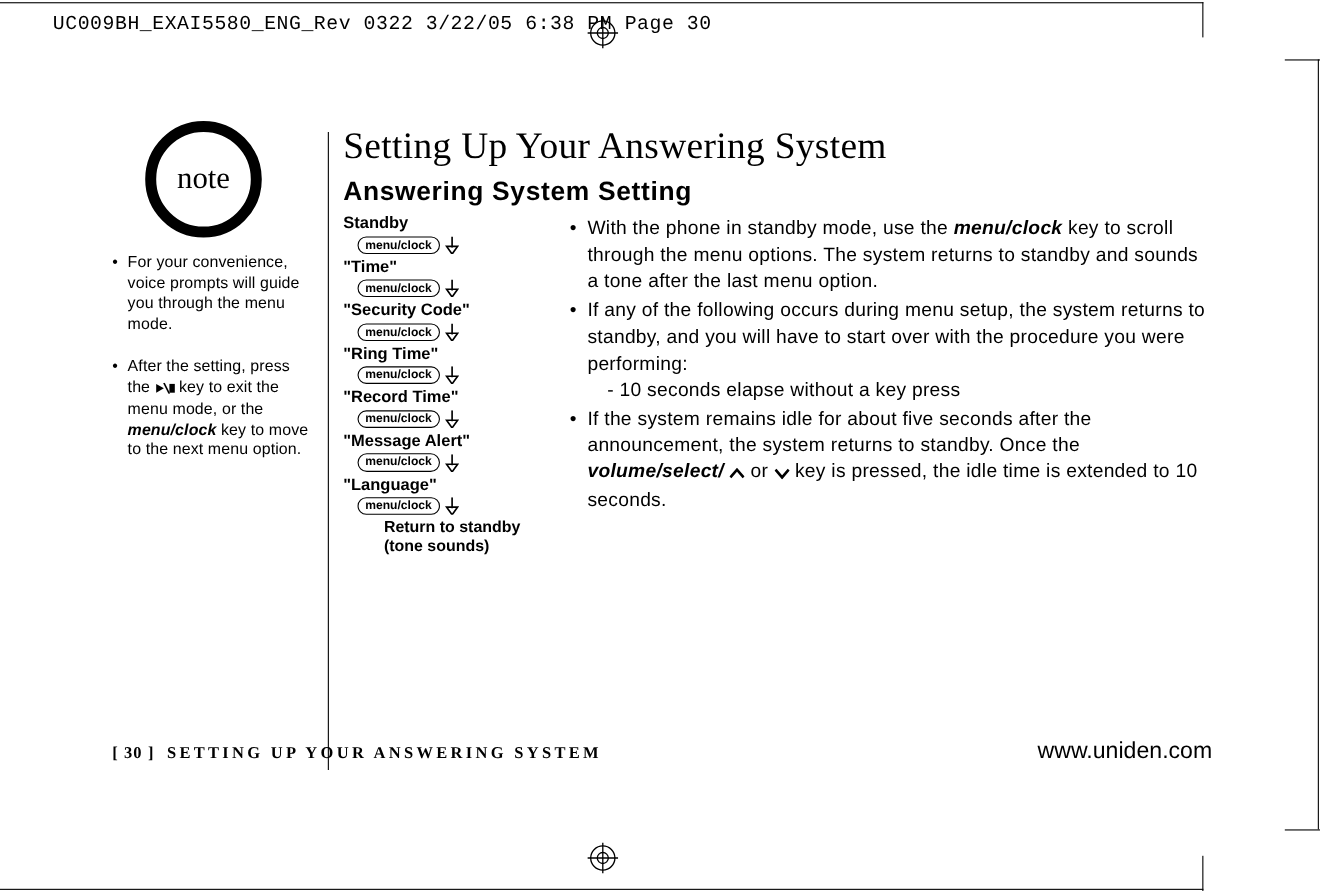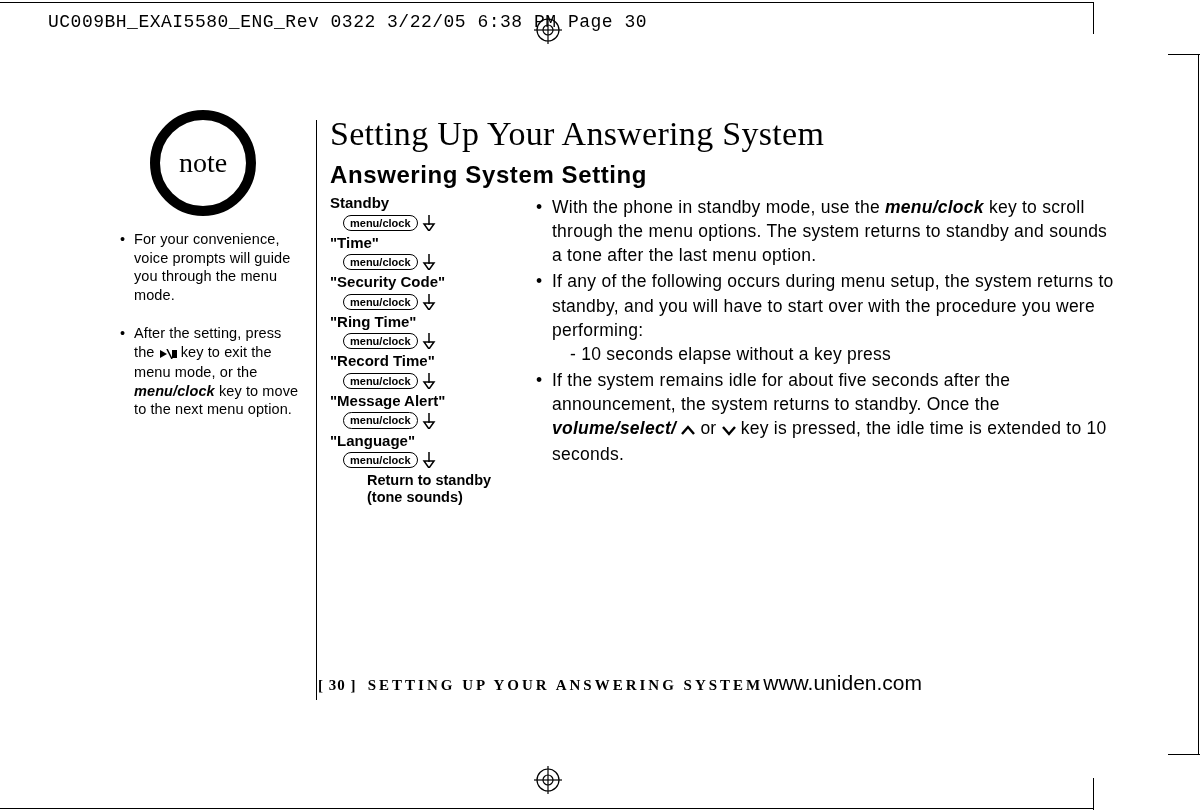--- a/index.html
+++ b/index.html
@@ -29,21 +29,21 @@
 
   
   .reg { position:absolute; width:28px; height:28px; }
   .reg circle.outer { fill:none; stroke:#000; stroke-width:1.2; }
   .reg circle.inner { fill:none; stroke:#000; stroke-width:1.2; }
   .reg line { stroke:#000; stroke-width:1.2; }
 
   
   .page {
     position:absolute;
-    left:60px; top:60px;
+    left:42px; top:60px;
     width:1100px; height:700px;
   }
 
   .note-badge {
     position:absolute;
     left:88px; top:48px;
     width:110px; height:110px;
   }
   .note-badge svg { width:100%; height:100%; display:block; }
   .note-badge .label {
@@ -158,21 +158,21 @@
   .bold-it { font-weight:700; font-style:italic; }
   .inline-icon { display:inline-block; vertical-align:-2px; }
 
   
   .footer {
     position:absolute;
     left:60px; bottom:65px;
     width:1000px;
     font-size:15px;
     display:flex;
-    justify-content:center;
+    justify-content:space-between;
     align-items:baseline;
     font-family: Georgia, "Times New Roman", serif;
   }
   .footer .left strong {
     font-family: Georgia, "Times New Roman", serif;
     font-weight:700;
     letter-spacing:3px;
     font-size:15px;
   }
   .footer .left .pg {

